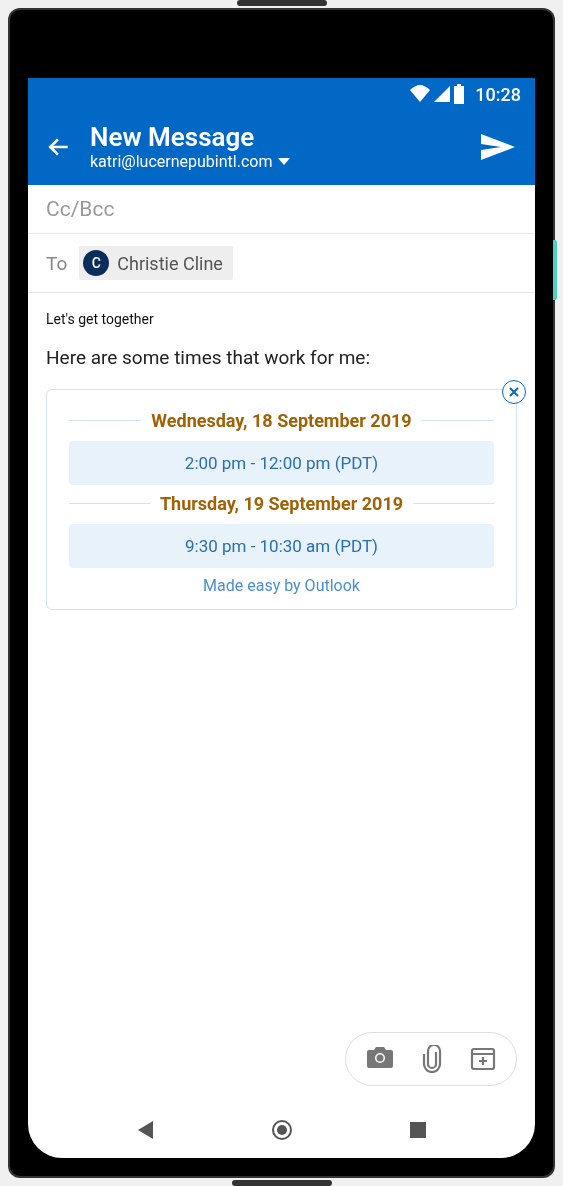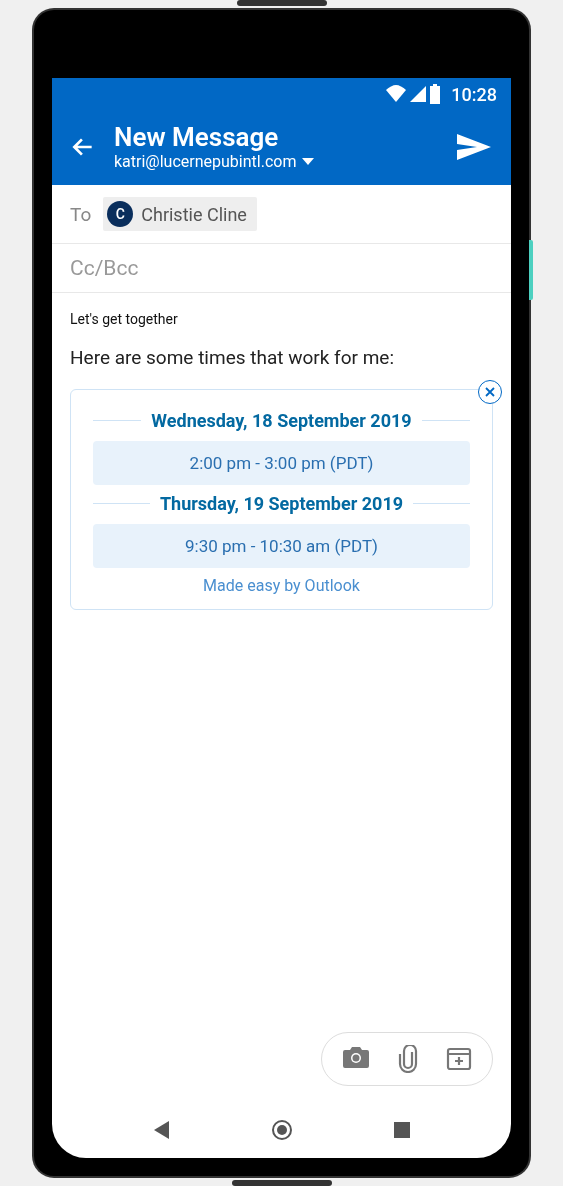--- a/index.html
+++ b/index.html
@@ -4,24 +4,24 @@
 <style>
   * { box-sizing: border-box; margin: 0; padding: 0; }
   body {
     font-family: -apple-system, BlinkMacSystemFont, "Segoe UI", Roboto, sans-serif;
     background: #f0f0f0;
     display: flex;
     justify-content: center;
     padding: 10px;
   }
   .phone {
-    width: 495px;
+    width: 543px;
     height: 1166px;
     background: #000;
-    border-radius: 20px;
+    border-radius: 10px;
     padding: 18px;
     position: relative;
     box-shadow: 0 0 0 2px #333;
   }
   .phone-inner {
     width: 100%;
     height: 100%;
     background: #000;
     border-radius: 34px;
     overflow: hidden;
@@ -175,21 +175,21 @@
     font-size: 14px;
   }
   .date-header {
     display: flex;
     align-items: center;
     gap: 10px;
     margin: 6px 0 10px;
   }
   .date-header .line { flex: 1; height: 1px; background: #cfe3f5; }
   .date-header .date-text {
-    color: #0369a1;
+    color: #a16207;
     font-weight: 700;
     font-size: 18px;
   }
   .time-slot {
     background: #e8f2fb;
     padding: 12px;
     text-align: center;
     border-radius: 4px;
     color: #2a6fb0;
     font-size: 17px;
@@ -269,29 +269,29 @@
               </svg>
           </div>
         </div>
         <svg class="send-btn" width="38" height="30" viewBox="0 0 38 30">
             <path fill="#fff" d="M2 2 L36 15 L2 28 L2 18 L22 15 L2 12 Z"></path>
           </svg>
       </div>
 
       <div class="compose">
         <div class="row">
+          <span class="ccbcc">Cc/Bcc</span>
+        </div>
+
+        <div class="row">
           <span class="row-label">To</span>
           <div class="chip">
             <div class="chip-avatar">C</div>
             <span class="chip-name">Christie Cline</span>
           </div>
-        </div>
-
-        <div class="row">
-          <span class="ccbcc">Cc/Bcc</span>
         </div>
 
         <div class="subject-row">
           <span>Let's get together</span>
         </div>
 
         <div class="body-area">
           <div class="body-text">Here are some times that work for me:</div>
 
           <div class="card">
@@ -299,21 +299,21 @@
               <svg width="10" height="10" viewBox="0 0 10 10">
                   <path stroke="#0168c5" stroke-width="1.8" d="M1 1 L9 9 M9 1 L1 9"></path>
                 </svg>
             </div>
 
             <div class="date-header">
               <div class="line"></div>
               <div class="date-text">Wednesday, 18 September 2019</div>
               <div class="line"></div>
             </div>
-            <div class="time-slot">2:00 pm - 3:00 pm (PDT)</div>
+            <div class="time-slot">2:00 pm - 12:00 pm (PDT)</div>
 
             <div class="date-header">
               <div class="line"></div>
               <div class="date-text">Thursday, 19 September 2019</div>
               <div class="line"></div>
             </div>
             <div class="time-slot">9:30 pm - 10:30 am (PDT)</div>
 
             <div class="footer-text">Made easy by Outlook</div>
           </div>

